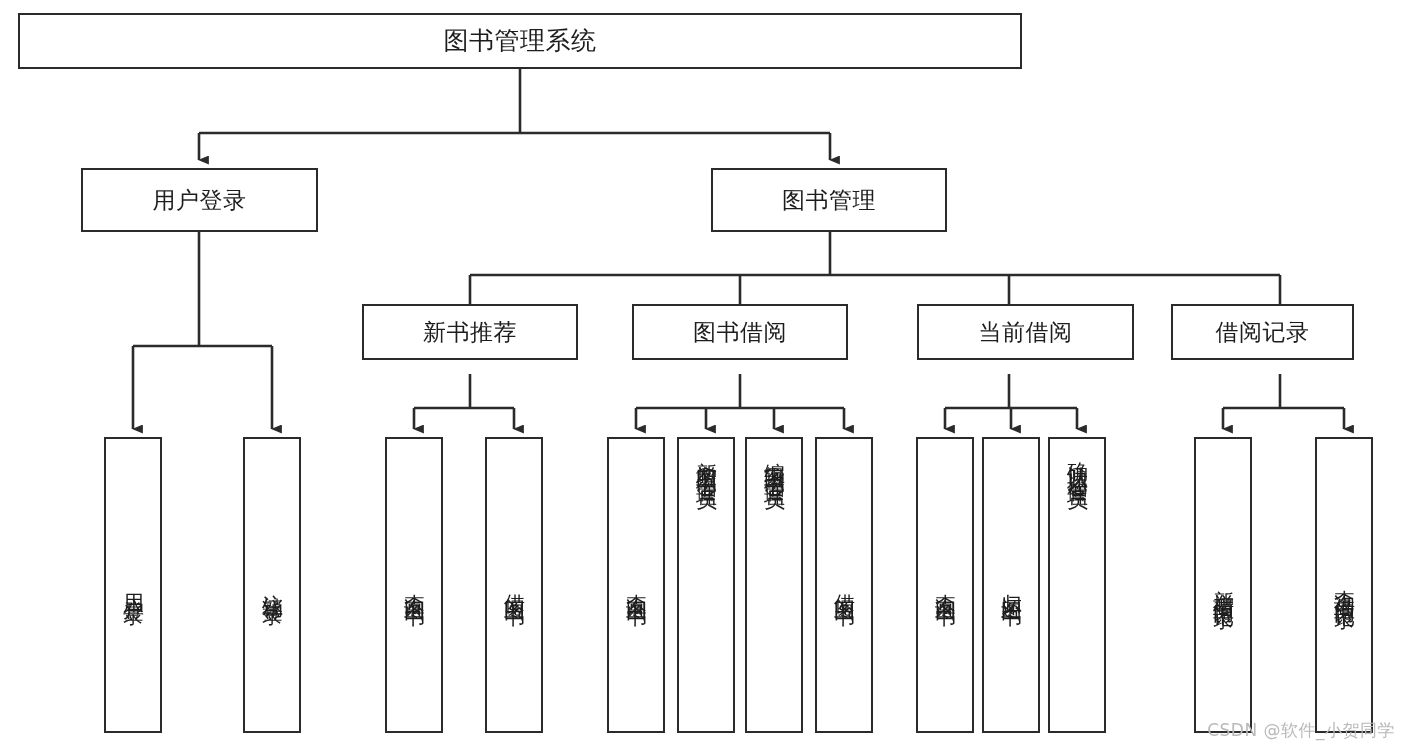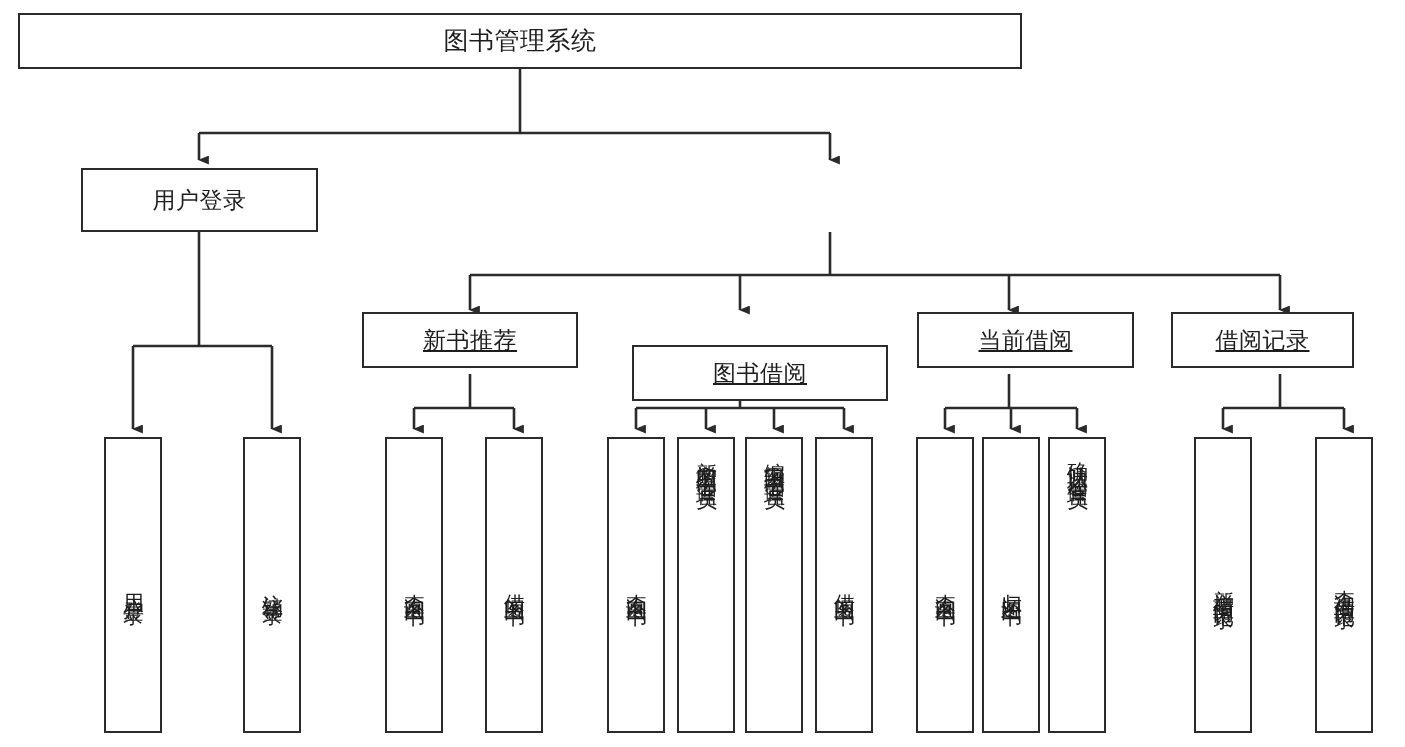--- a/index.html
+++ b/index.html
@@ -48,24 +48,24 @@
   }
   .node.root .label{ font-size:25px; }
 
   
   .node.lvl2{ height:64px; }
   .node.lvl2 .label{ font-size:23px; }
   .node.n-user-login{  left:81px;  top:168px; width:237px; }
   .node.n-book-manage{ left:711px; top:168px; width:236px; }
 
   
-  .node.lvl3{ top:312px; height:56px;text-decoration:underline; }
+  .node.lvl3{ top:304px; height:56px; }
   .node.lvl3 .label{ font-size:23px; }
   .node.n-new-book{     left:362px;  width:216px; }
-  .node.n-borrow{       left:632px;  width:256px;margin-top:33px; }
+  .node.n-borrow{       left:632px;  width:216px; }
   .node.n-current{      left:901px;  width:217px;margin-left:16px; }
   .node.n-record{       left:1171px; width:183px; }
 
   
   .node.leaf{
     top:437px;
     width:58px;
     height:296px;
     align-items:flex-start;
     justify-content:center;
@@ -148,20 +148,23 @@
     </g>
   </svg>
 
   <div class="node root">
     <span class="label">图书管理系统</span>
   </div>
 
   <div class="node lvl2 n-user-login">
     <span class="label">用户登录</span>
   </div>
+  <div class="node lvl2 n-book-manage">
+    <span class="label">图书管理</span>
+  </div>
 
   <div class="node lvl3 n-new-book">
     <span class="label">新书推荐</span>
   </div>
   <div class="node lvl3 n-borrow">
     <span class="label">图书借阅</span>
   </div>
   <div class="node lvl3 n-current">
     <span class="label">当前借阅</span>
   </div>
@@ -206,14 +209,15 @@
     <span class="label">确认归还（管理员）</span>
   </div>
 
   <div class="node leaf short" style="left:1194px">
     <span class="label">新增借阅记录</span>
   </div>
   <div class="node leaf short" style="left:1315px">
     <span class="label">查询借阅记录</span>
   </div>
 
+  <div class="watermark">CSDN @软件_小贺同学</div>
 
 </div>
 
 </body></html>

